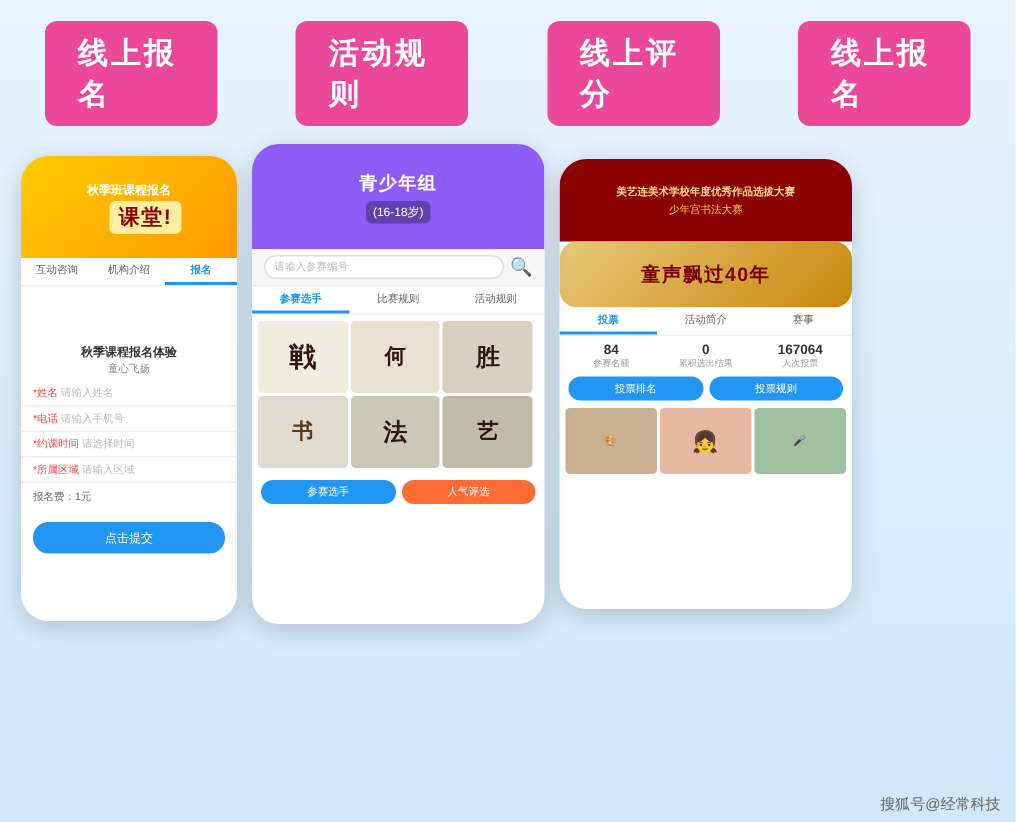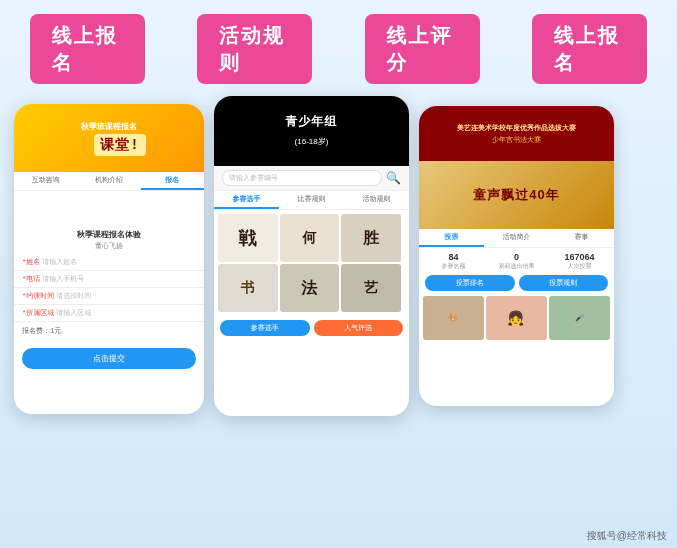--- a/index.html
+++ b/index.html
@@ -43,25 +43,24 @@
 
     .phone-frame {
       background: #fff;
       border-radius: 18px;
       overflow: hidden;
       box-shadow: 0 4px 18px rgba(0,0,0,0.18);
       position: relative;
     }
 
     .phone-left {
-      width: 190px;
+      width: 144px;
       height: 310px;
       flex-shrink: 0;
       margin-top: 8px;
-      font-family: Liberation Mono, monospace;
     }
 
     .phone-middle {
       width: 195px;
       height: 320px;
       flex-shrink: 0;
       z-index: 2;
     }
 
     .phone-right {
@@ -128,21 +127,21 @@
       color: #fff;
       font-size: 8px;
       text-align: center;
       padding: 5px;
       margin: 8px;
       border-radius: 20px;
     }
 
     
     .phone-middle .top-bar {
-      background: #000000;
+      background: #8b5cf6;
       height: 70px;
       display: flex;
       align-items: center;
       justify-content: center;
       position: relative;
       overflow: hidden;
     }
     .phone-middle .top-bar .top-bar-text {
       color: #fff;
       font-size: 12px;
@@ -282,21 +281,21 @@
       <div style="flex:1;background:#2196f3;color:#fff;font-size:7px;border-radius:10px;text-align:center;padding:3px 0;">参赛选手</div>
       <div style="flex:1;background:#ff6b35;color:#fff;font-size:7px;border-radius:10px;text-align:center;padding:3px 0;">人气评选</div>
     </div>
   </div>
 
   <div class="phone-frame phone-right">
     <div class="right-header">
       <div style="font-size:7px;color:#ffdd88;font-weight:bold;text-align:center;">美艺连美术学校年度优秀作品选拔大赛</div>
       <div style="font-size:7px;color:#ffcc44;margin-top:2px;">少年宫书法大赛</div>
     </div>
-    <div style="background:linear-gradient(135deg,#e8c87a,#c8860a);height:68px;display:flex;align-items:center;justify-content:center;padding:0;overflow:hidden;">
+    <div style="background:linear-gradient(135deg,#e8c87a,#c8860a);height:44px;display:flex;align-items:center;justify-content:center;padding:0;overflow:hidden;border-radius:12px;">
       <div style="text-align:center;">
         <div style="font-size:13px;font-weight:bold;color:#7b0000;letter-spacing:1px;">童声飘过40年</div>
       </div>
     </div>
     <div style="display:flex;border-bottom:1px solid #eee;background:#fff;">
       <span style="flex:1;text-align:center;font-size:7px;padding:3px 1px;color:#2196f3;border-bottom:2px solid #2196f3;font-weight:bold;">投票</span>
       <span style="flex:1;text-align:center;font-size:7px;padding:3px 1px;color:#666;">活动简介</span>
       <span style="flex:1;text-align:center;font-size:7px;padding:3px 1px;color:#666;">赛事</span>
     </div>
     <div style="display:flex;padding:4px 4px 2px 4px;gap:2px;font-size:6px;">

